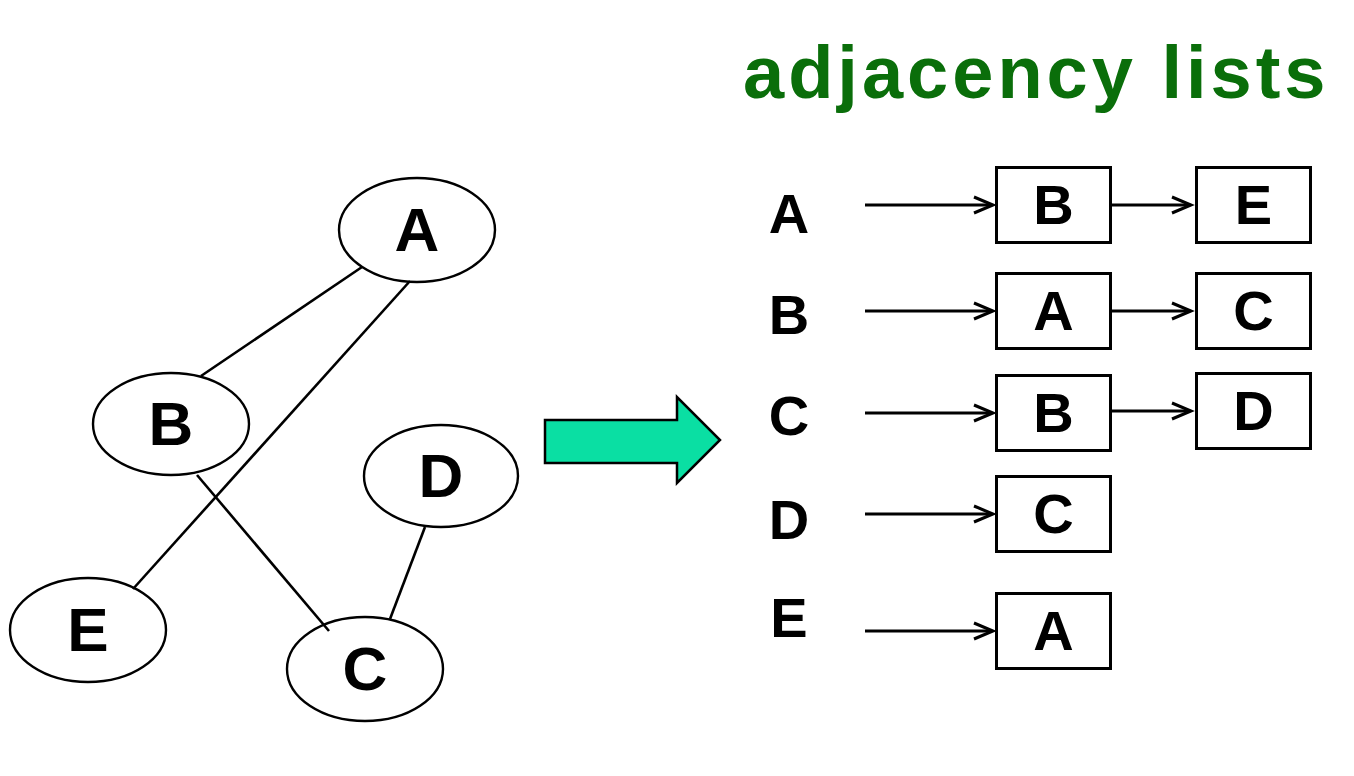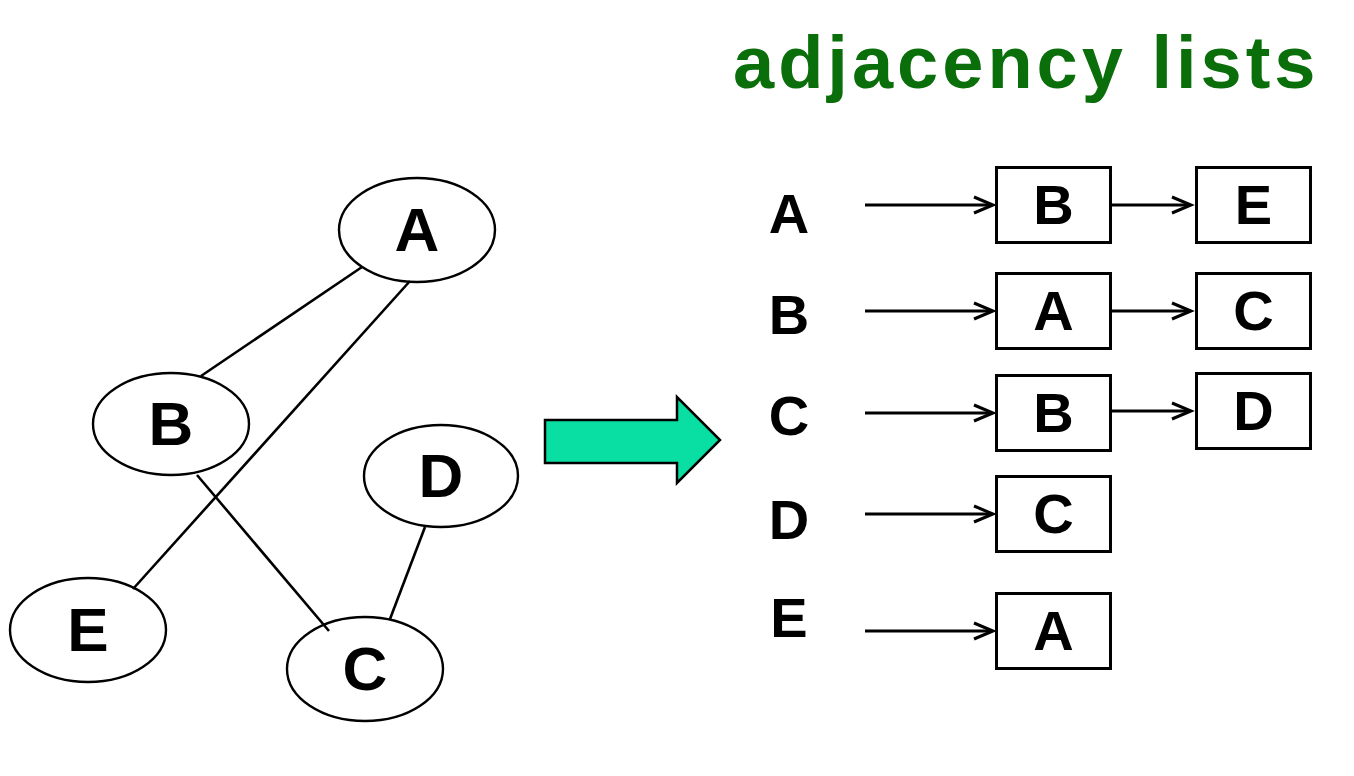--- a/index.html
+++ b/index.html
@@ -12,21 +12,21 @@
     position: relative;
     width: 1354px;
     height: 776px;
     background: #ffffff;
     overflow: hidden;
   }
   .title {
     position: absolute;
     left: 733px;
     top: 24px;
-    margin: 0;
+    margin: 10px;
     font-size: 74px;
     font-weight: bold;
     letter-spacing: 4px;
     line-height: 1.05;
     white-space: nowrap;
   }
   .layer-svg {
     position: absolute;
     left: 0;
     top: 0;

